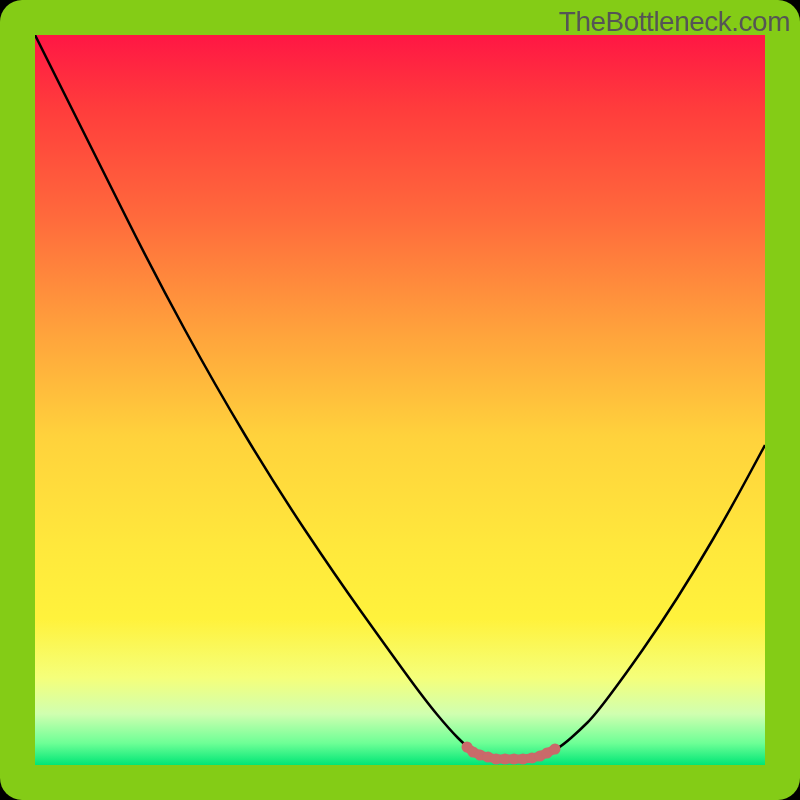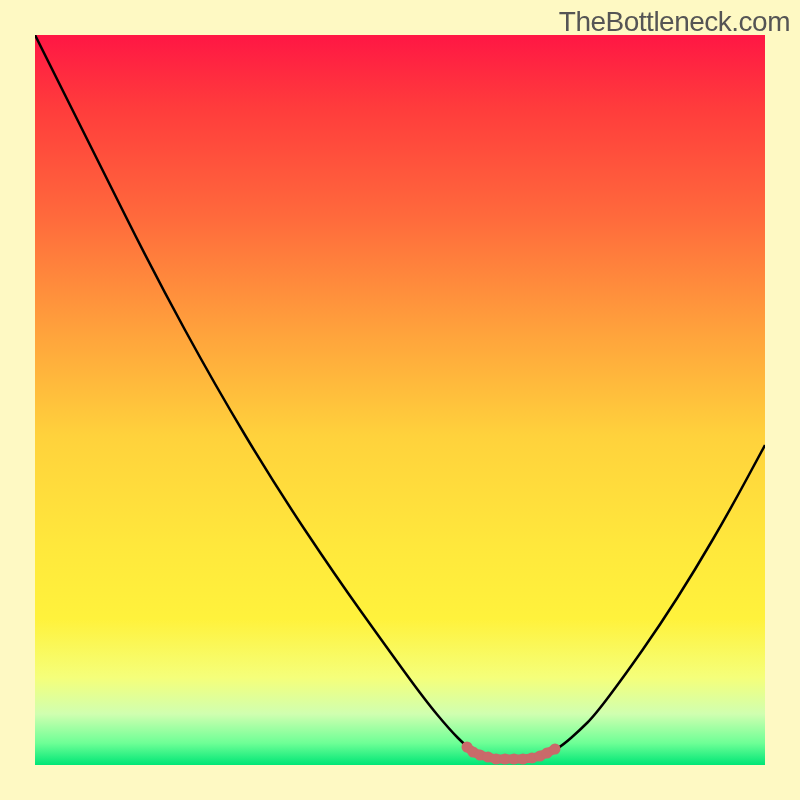--- a/index.html
+++ b/index.html
@@ -1,21 +1,22 @@
 <!DOCTYPE html>
 <html><head>
 <meta charset="utf-8">
 <style>
   * { margin: 0; padding: 0; box-sizing: border-box; }
   html, body { width: 800px; height: 800px; overflow: hidden; background: #000; }
   .chart-container {
     position: relative;
     width: 800px;
     height: 800px;
-    background: #fef9c3;
+    background: #84cc16;
+    border-radius: 22px;
   }
   .plot-area {
     position: absolute;
     left: 35px;
     top: 35px;
     width: 730px;
     height: 730px;
     background: linear-gradient(to bottom,
       #ff1744 0%,
       #ff3c3c 10%,

